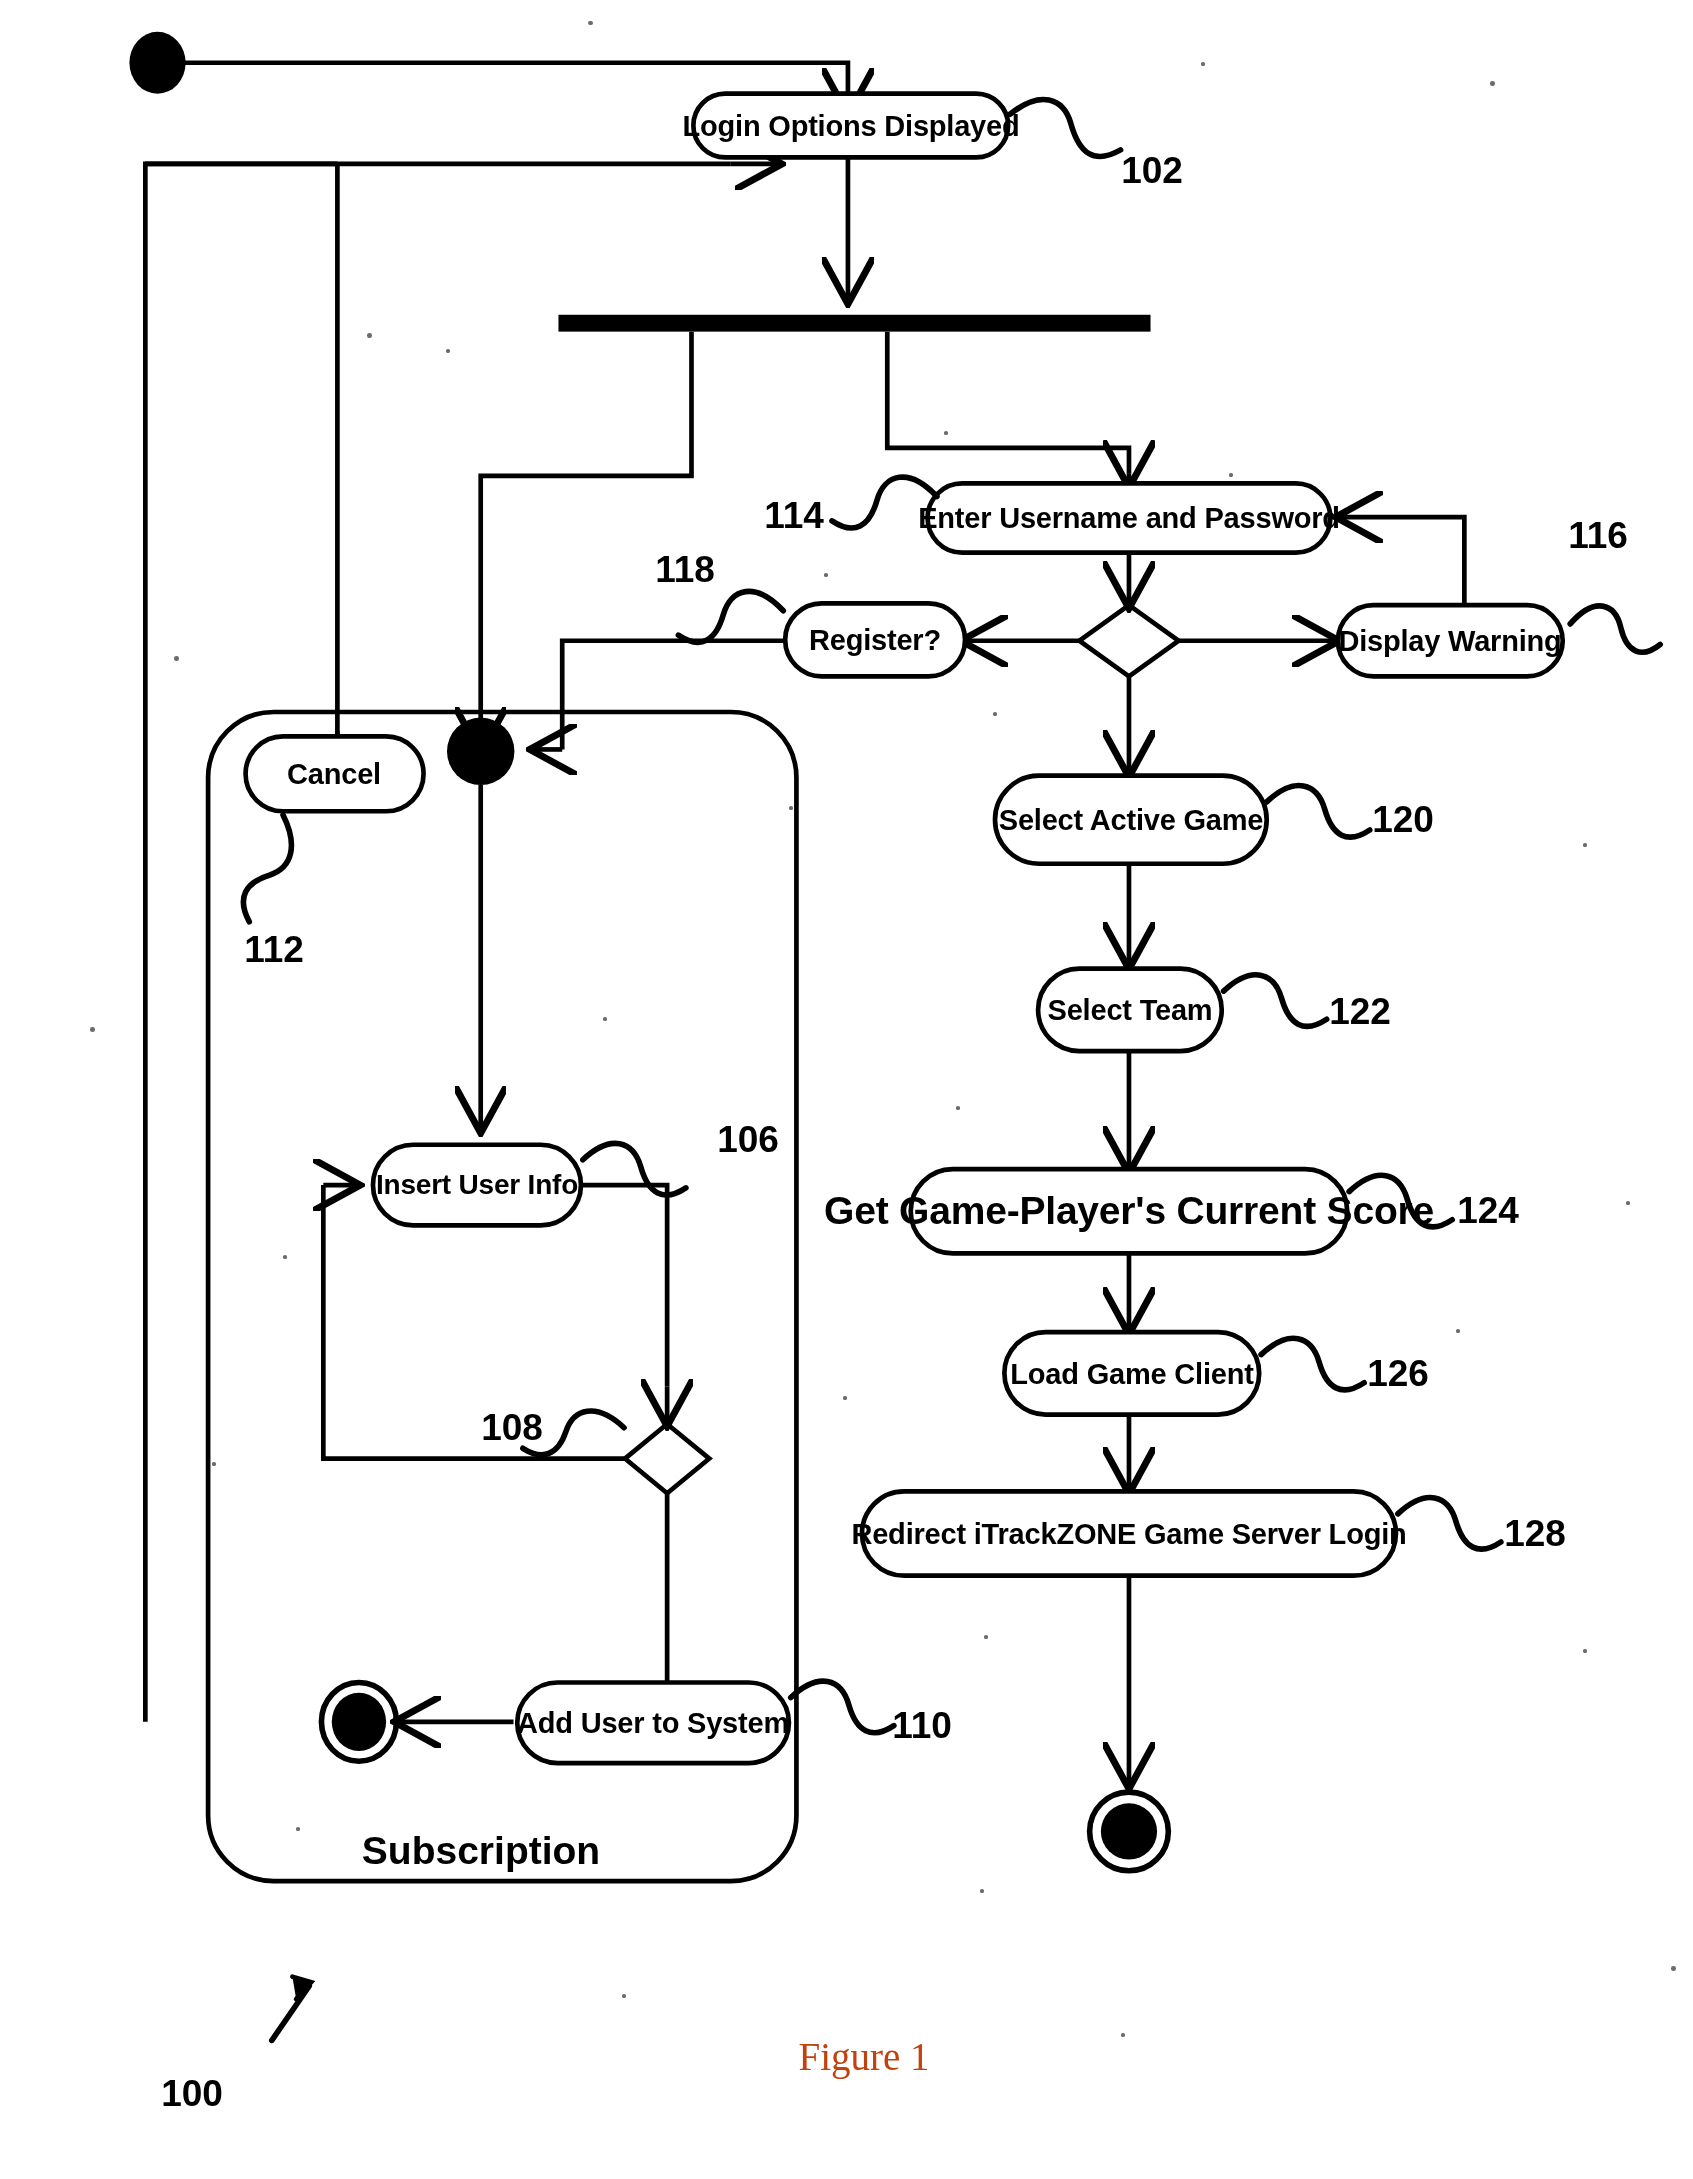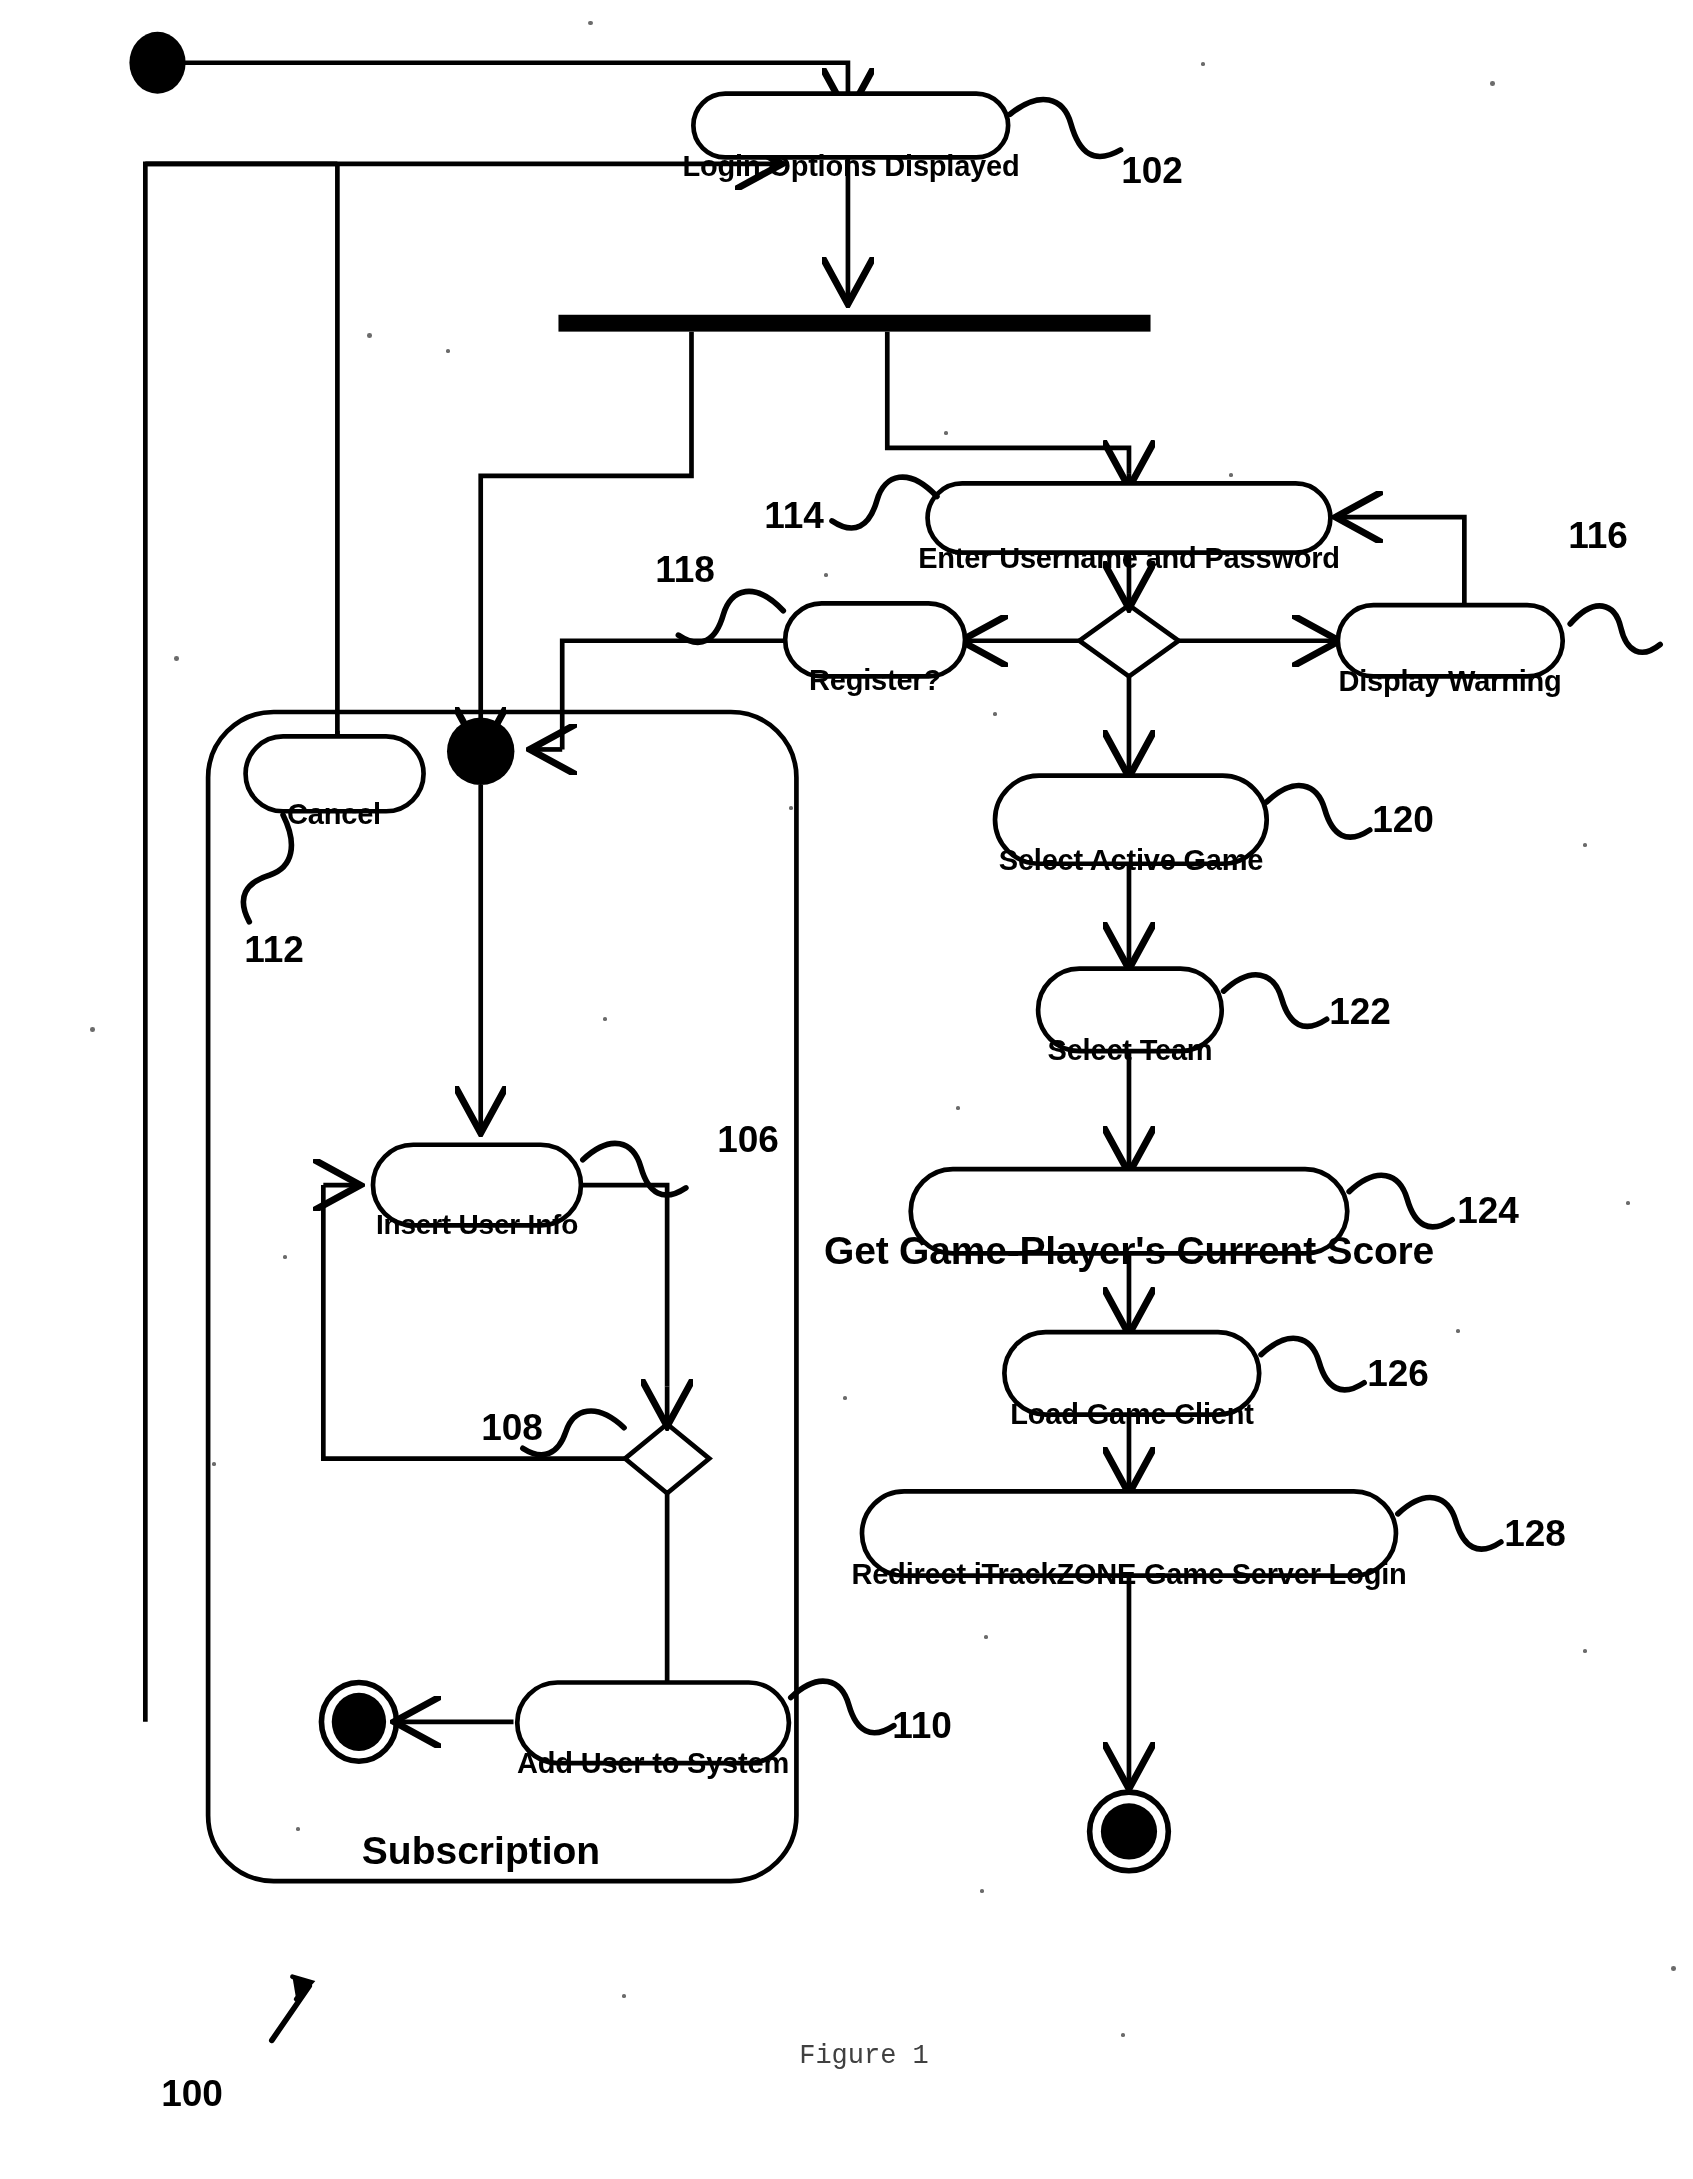--- a/index.html
+++ b/index.html
@@ -12,21 +12,20 @@
   }
   #sheet svg{position:absolute;left:0;top:0;width:1694px;height:2179px;}
   .nodeLabel{
     position:absolute;
     font-family:"Liberation Sans",sans-serif;
     font-weight:bold;
     color:#000;
     white-space:nowrap;
     transform:translate(-50%,-50%);
     letter-spacing:-0.2px;
-    margin-top:40px;
   }
   .refnum{
     position:absolute;
     font-family:"Liberation Sans",sans-serif;
     font-weight:bold;
     font-size:37px;
     color:#000;
     white-space:nowrap;
     transform:translate(-50%,-50%);
   }
@@ -34,23 +33,23 @@
     position:absolute;
     font-family:"Liberation Sans",sans-serif;
     font-weight:bold;
     font-size:39px;
     color:#000;
     white-space:nowrap;
     transform:translate(-50%,-50%);
   }
   .figCaption{
     position:absolute;
-    font-family:Liberation Mono, monospace;
-    font-size:27px;
-    color:#404040;
+    font-family:Liberation Serif, serif;
+    font-size:39px;
+    color:#c2410c;
     white-space:nowrap;
     transform:translate(-50%,-50%);
   }
   .speck{position:absolute;background:#3a3a3a;border-radius:50%;opacity:.75;}
 </style>
 </head>
 <body>
 
 <div id="sheet">
 

